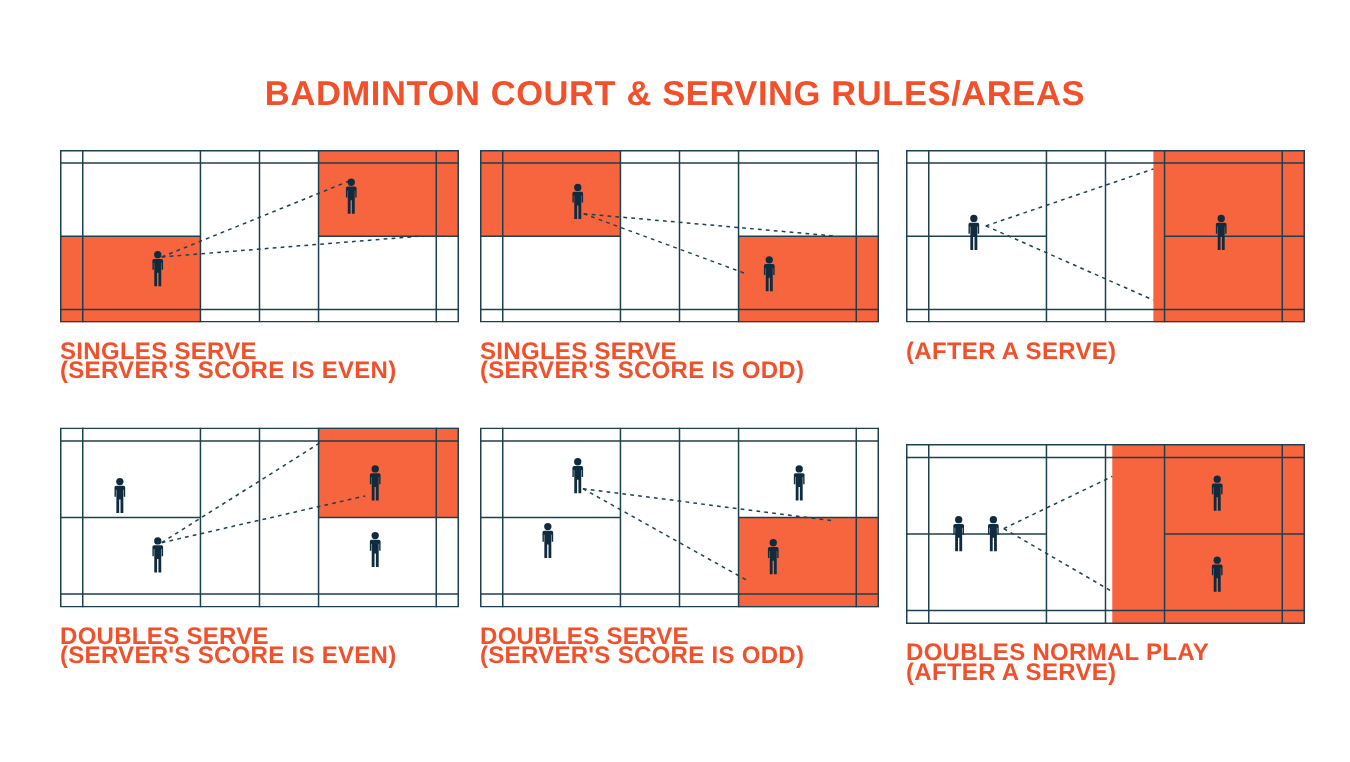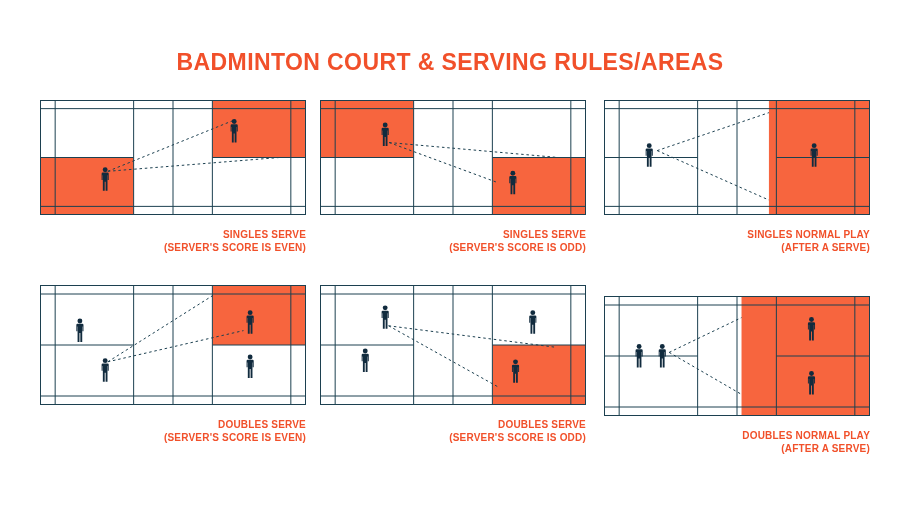--- a/index.html
+++ b/index.html
@@ -18,22 +18,22 @@
     width: 100%;
     text-align: center;
     font-size: 23px;
     font-weight: bold;
     letter-spacing: 0.4px;
   }
   .panel { position: absolute; }
   .panel svg { display: block; }
   .panel-label {
     margin-top: 13px;
-    text-align: right;
-    font-size: 10px;
+    text-align: left;
+    font-size: 16px;
     font-weight: bold;
     line-height: 13px;
     letter-spacing: 0.2px;
   }
 </style>
 </head>
 <body>
 
 <div class="page" style="background: rgb(255, 255, 255);">
   <div class="title" style="color: rgb(241, 80, 42);">BADMINTON COURT &amp; SERVING RULES/AREAS</div>
@@ -116,21 +116,20 @@
           <g transform="translate(40.345000000000006,43.199999999999996) scale(0.375)" fill="#112B3E">
             <circle cx="13" cy="6.5" r="6.5"></circle>
             <path d="M6.5 14 H19.5 Q22.5 14 22.5 17 V33.5 H20 V21 H19.2 V62.5 H14.2 V38.5 H11.8 V62.5 H6.8 V21 H6 V33.5 H3.5 V17 Q3.5 14 6.5 14 Z"></path>
           </g>
           <g transform="translate(205.26500000000001,43.199999999999996) scale(0.375)" fill="#112B3E">
             <circle cx="13" cy="6.5" r="6.5"></circle>
             <path d="M6.5 14 H19.5 Q22.5 14 22.5 17 V33.5 H20 V21 H19.2 V62.5 H14.2 V38.5 H11.8 V62.5 H6.8 V21 H6 V33.5 H3.5 V17 Q3.5 14 6.5 14 Z"></path>
           </g>
         </svg>
         <div class="panel-label" style="color: rgb(241, 80, 42);">
-          <div>SINGLES NORMAL PLAY</div>
           <div>(AFTER A SERVE)</div>
         </div>
       </div>
       <div class="panel" style="left: 40px; top: 285px; width: 266px;">
         <svg width="266" height="120">
           <rect x="172.368" y="0" width="93.63199999999999" height="60" fill="#F7653E"></rect>
           <rect x="0.5" y="0.5" width="265" height="119" fill="none" stroke="#1C4050" stroke-width="1"></rect>
           <line x1="0" y1="9" x2="266" y2="9" stroke="#1C4050" stroke-width="1"></line>
           <line x1="0" y1="111" x2="266" y2="111" stroke="#1C4050" stroke-width="1"></line>
           <line x1="15.162" y1="0" x2="15.162" y2="120" stroke="#1C4050" stroke-width="1"></line>

